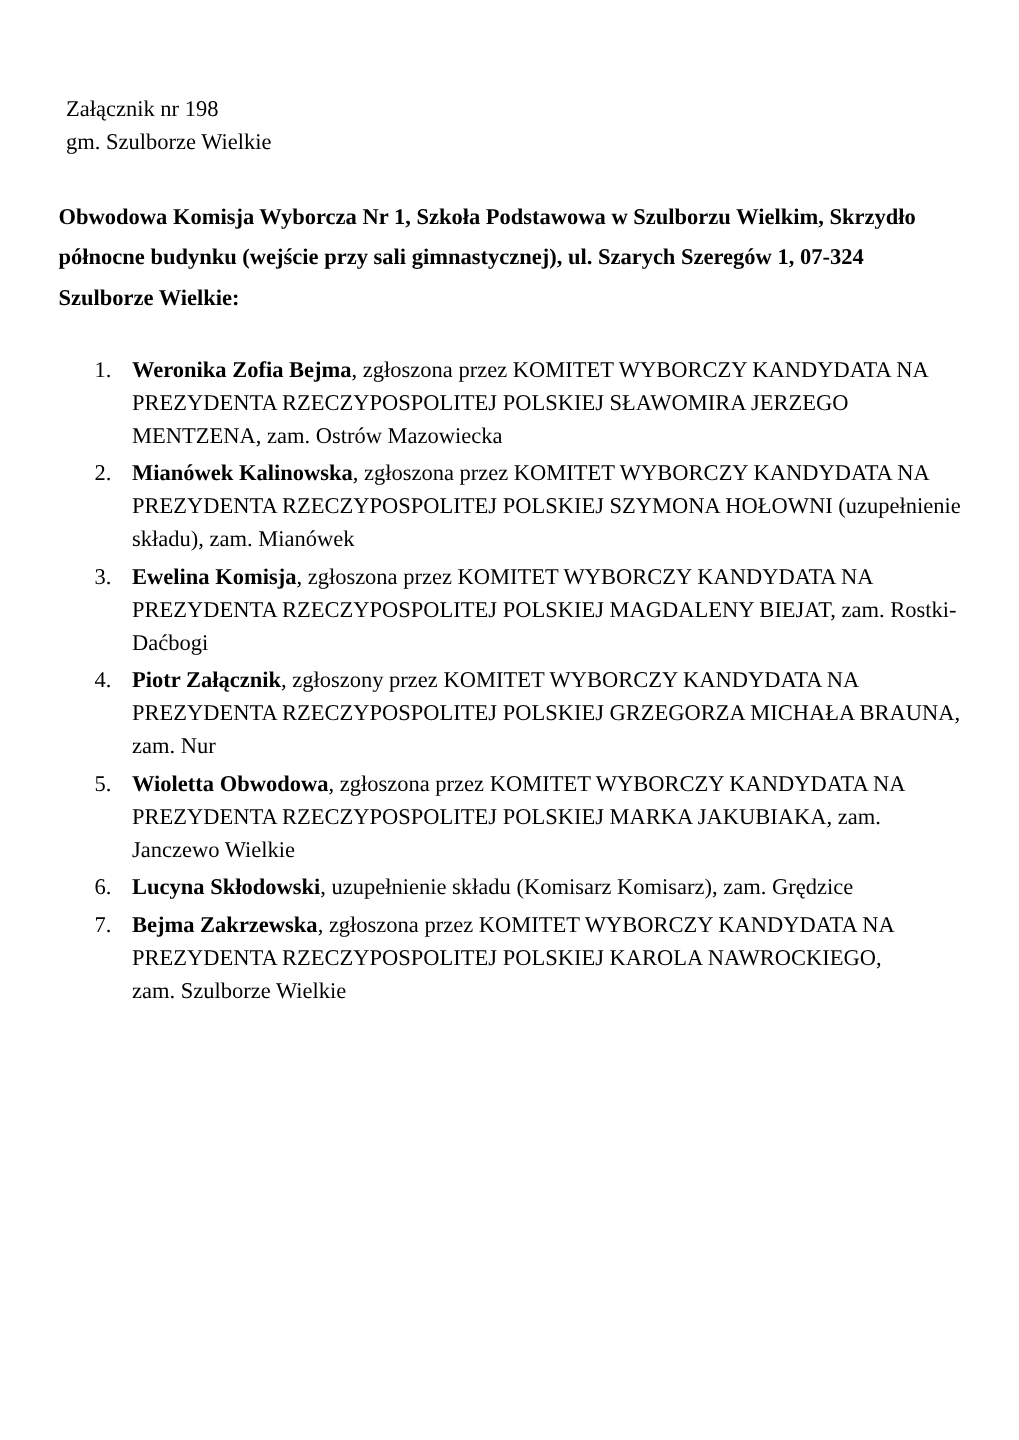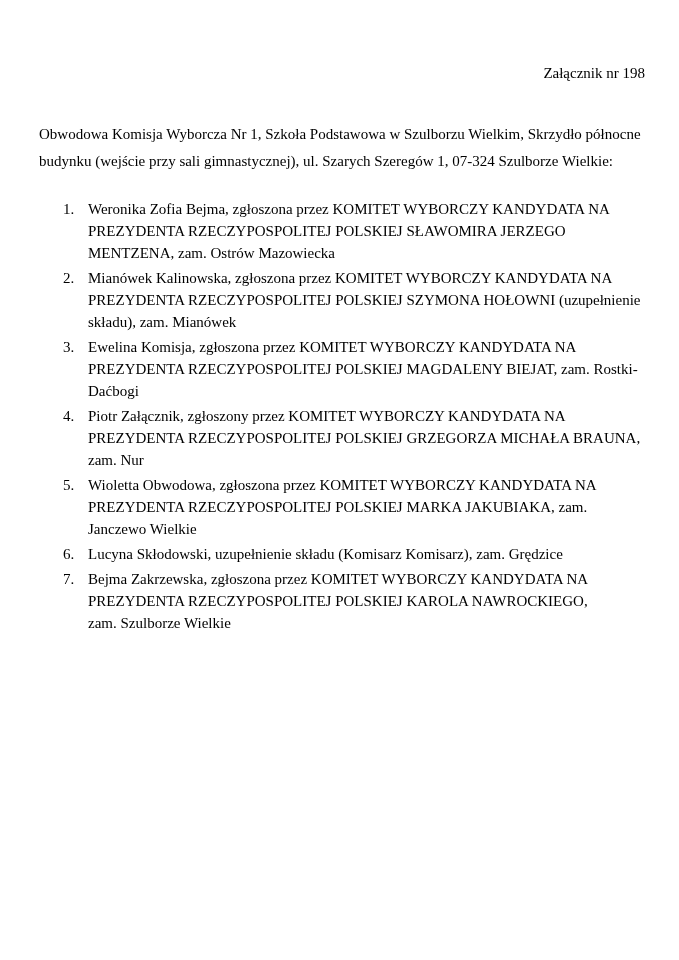--- a/index.html
+++ b/index.html
@@ -13,57 +13,59 @@
     width: 679px;
     height: 960px;
     box-sizing: border-box;
     background: #ffffff;
     color: #000000;
     font-family: "Liberation Serif", "DejaVu Serif", serif;
     padding-top: 62px;
     overflow: hidden;
   }
   .attachment-block {
-    text-align: right;
+    text-align: left;
     margin-right: 34px;
     font-size: 15px;
     line-height: 22px;
     margin-left: 44px;
   }
   .intro {
-    margin: 37px 38px 0 39px;
+    margin: 26px 38px 0 39px;
     font-size: 15px;
     line-height: 27px;
+    font-weight: bold;
   }
   .member-list {
     margin: 23px 35px 0 63px;
   }
   .member-item {
     display: flex;
     font-size: 15px;
     line-height: 22px;
     margin-bottom: 3px;
   }
   .member-number {
     flex: 0 0 25px;
   }
   .member-body {
     flex: 1 1 auto;
   }
   .member-name {
-    font-weight: normal;
+    font-weight: bold;
   }
 </style>
 </head>
 <body>
 
 <div class="page">
 
   <div class="attachment-block">
     <div>Załącznik nr 198</div>
+    <div>gm. Szulborze Wielkie</div>
   </div>
 
   <p class="intro">Obwodowa Komisja Wyborcza Nr 1, Szkoła Podstawowa w Szulborzu Wielkim, Skrzydło północne budynku (wejście przy sali gimnastycznej), ul. Szarych Szeregów 1, 07-324 Szulborze Wielkie:</p>
 
   <div class="member-list">
 
     <div class="member-item">
       <span class="member-number">1.</span>
       <span class="member-body"><b class="member-name">Weronika Zofia Bejma</b><span>, zgłoszona przez KOMITET WYBORCZY KANDYDATA NA PREZYDENTA RZECZYPOSPOLITEJ POLSKIEJ SŁAWOMIRA JERZEGO MENTZENA, zam. Ostrów Mazowiecka</span></span>
     </div>

